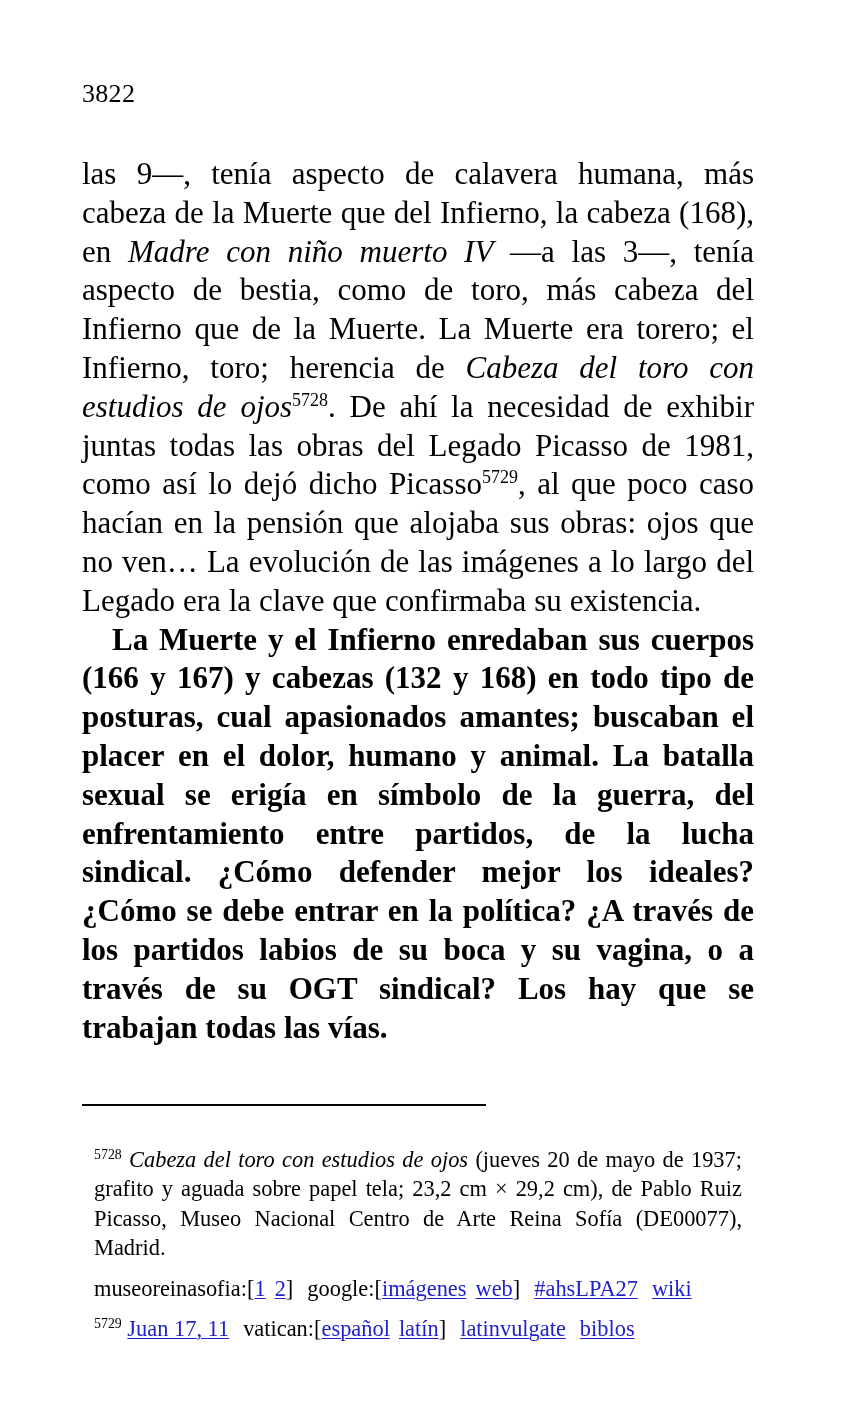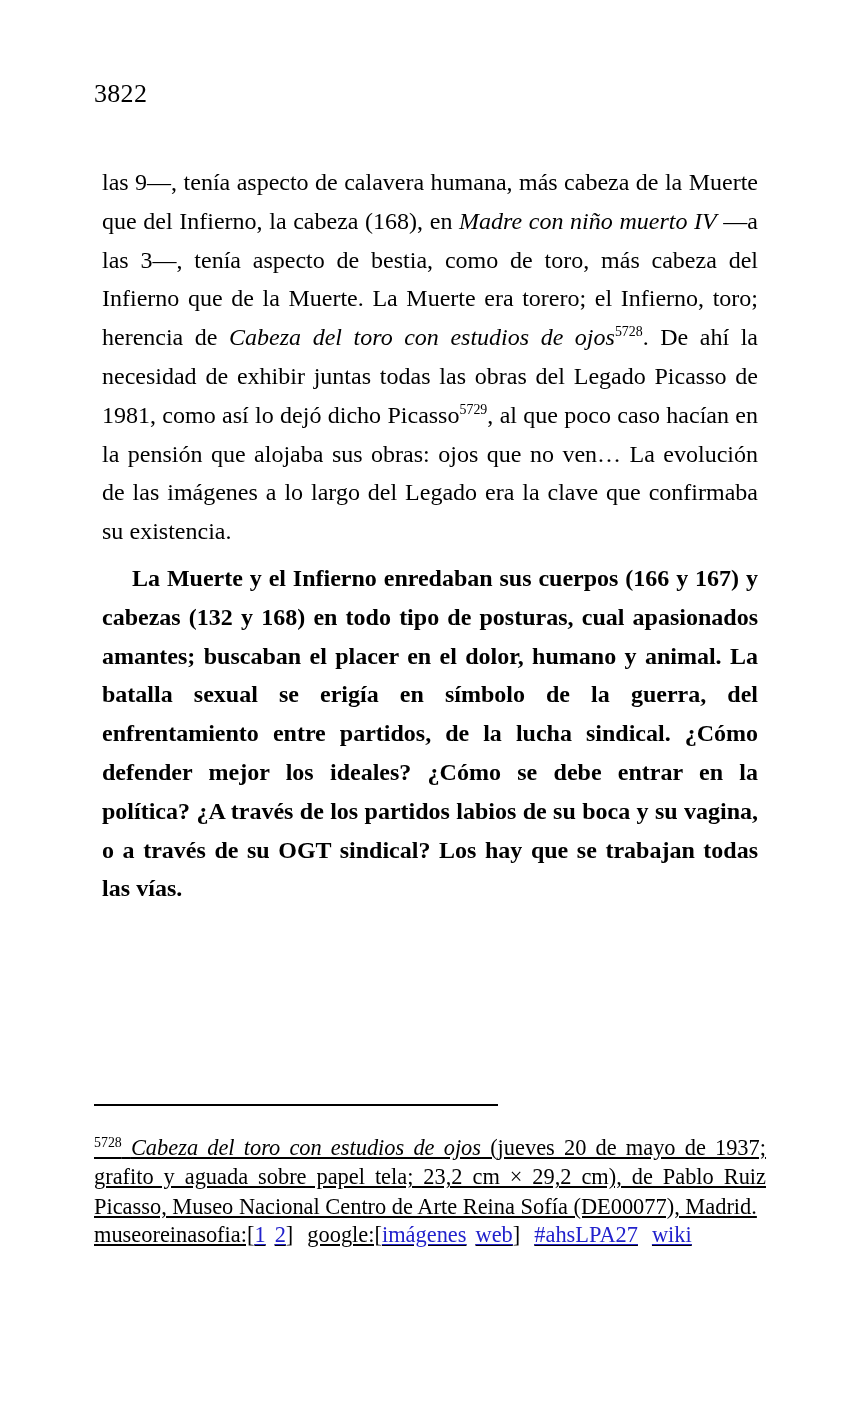--- a/index.html
+++ b/index.html
@@ -10,41 +10,41 @@
   body {
     width: 866px;
     height: 1417px;
     font-family: "Liberation Serif", "DejaVu Serif", serif;
     color: #000000;
     position: relative;
     overflow: hidden;
   }
   .page {
     position: absolute;
-    left: 16px; top: 0;
+    left: 4px; top: 0;
     width: 807px;
     height: 1417px;
   }
   .page-number {
     position: absolute;
     left: 78px;
     top: 78px;
     font-size: 26px;
     line-height: 32px;
     letter-spacing: 0.3px;
   }
   .body-col {
     position: absolute;
     left: 78px;
     top: 155px;
     width: 672px;
   }
   p.body-par {
-    margin: 8px;
-    font-size: 24px;
+    margin: 0;
+    font-size: 31px;
     line-height: 38.8px;
     text-align: justify;
     text-justify: inter-word;
     hyphens: none;
     word-spacing: 0.2px;
   }
   p.body-par.indent {
     text-indent: 30px;
     font-weight: bold;
   }
@@ -62,27 +62,26 @@
     height: 0;
     border-top: 2.2px solid #000000;
   }
   .footnotes {
     position: absolute;
     left: 78px;
     top: 1133px;
     width: 672px;
   }
   p.fn {
-    margin: 0;
+    margin: 12px;
     font-size: 22.4px;
     line-height: 29.4px;
     text-align: justify;
     text-justify: inter-word;
     hyphens: none;
-    text-decoration: underline;
   }
   p.fn.tight {
     line-height: 28px;
   }
   sup.fnnum {
     font-size: 0.62em;
     vertical-align: 0.60em;
     line-height: 0;
     font-style: normal;
   }
@@ -111,16 +110,17 @@
   </div>
 
   <div class="footnote-rule"></div>
 
   <div class="footnotes">
 
     <p class="fn"><sup class="fnnum">5728</sup> <span class="it">Cabeza del toro con estudios de ojos</span><span> (jueves 20 de mayo de 1937; grafito y aguada sobre papel tela; 23,2 cm × 29,2 cm), de Pablo Ruiz Picasso, Museo Nacional Centro de Arte Reina Sofía (DE00077), Madrid.</span></p>
 
     <p class="fn tight"><span>museoreinasofia:[</span><a class="lnk" href="#">1</a><span class="gap"></span><a class="lnk" href="#">2</a><span>]</span><span class="gap-lg"></span><span>google:[</span><a class="lnk" href="#">imágenes</a><span class="gap"></span><a class="lnk" href="#">web</a><span>]</span><span class="gap-lg"></span><a class="lnk" href="#">#ahsLPA27</a><span class="gap-lg"></span><a class="lnk" href="#">wiki</a></p>
 
+    <p class="fn tight"><sup class="fnnum">5729</sup> <a class="lnk" href="#">Juan 17, 11</a><span class="gap-lg"></span><span>vatican:[</span><a class="lnk" href="#">español</a><span class="gap"></span><a class="lnk" href="#">latín</a><span>]</span><span class="gap-lg"></span><a class="lnk" href="#">latinvulgate</a><span class="gap-lg"></span><a class="lnk" href="#">biblos</a></p>
 
   </div>
 
 </div>
 
 </body></html>

